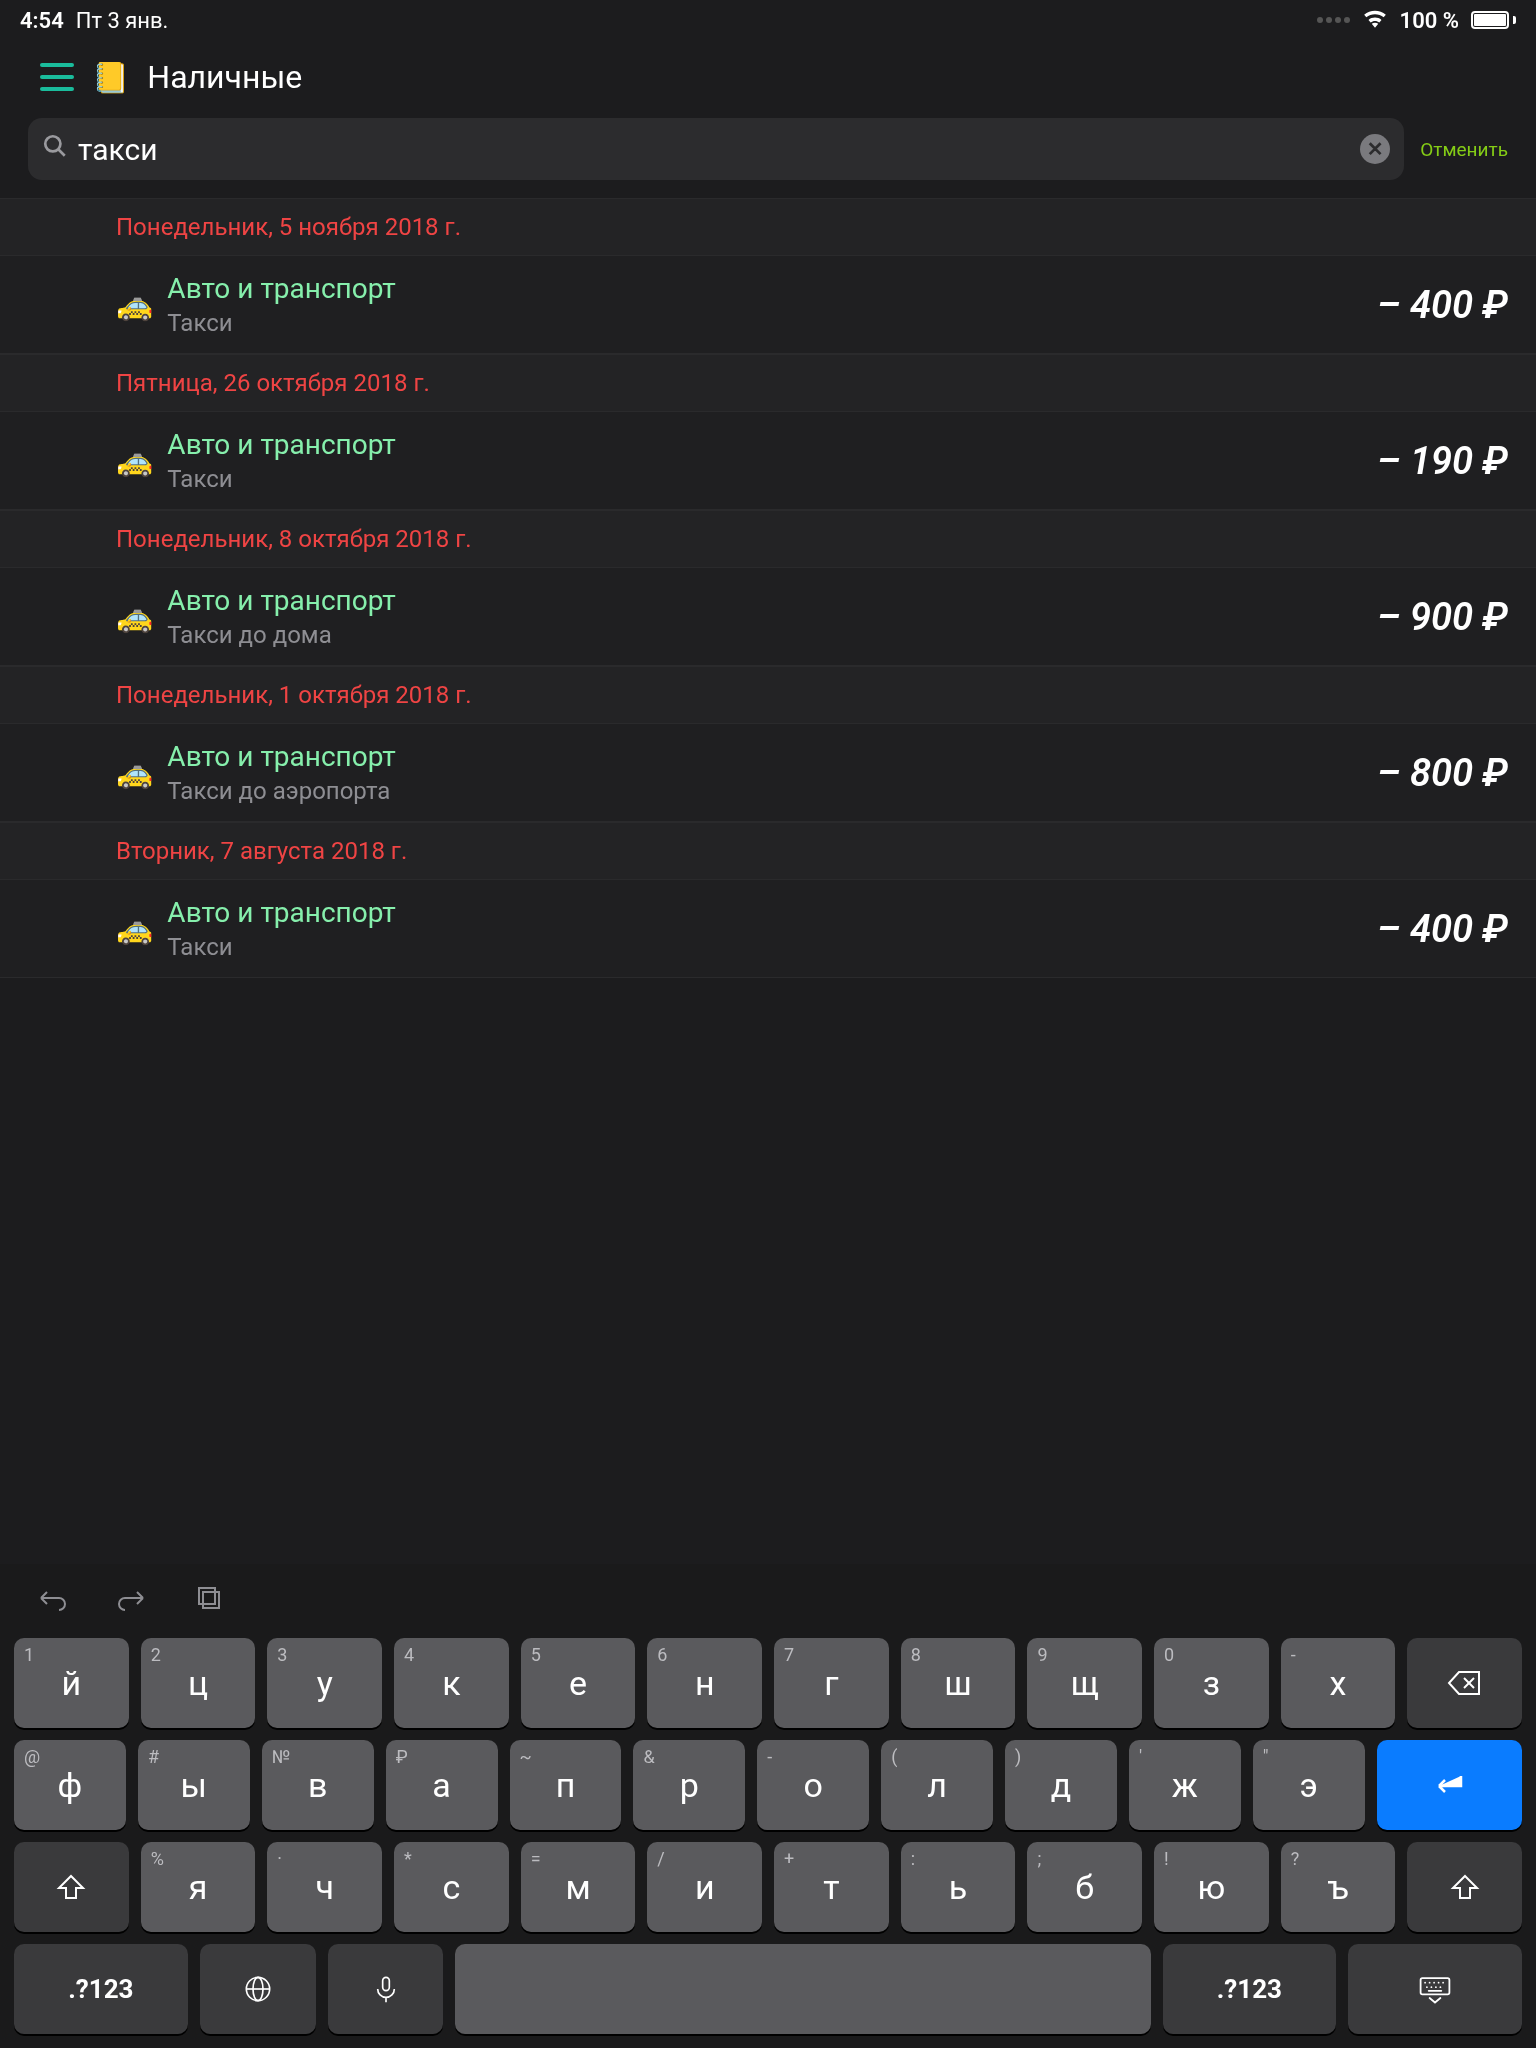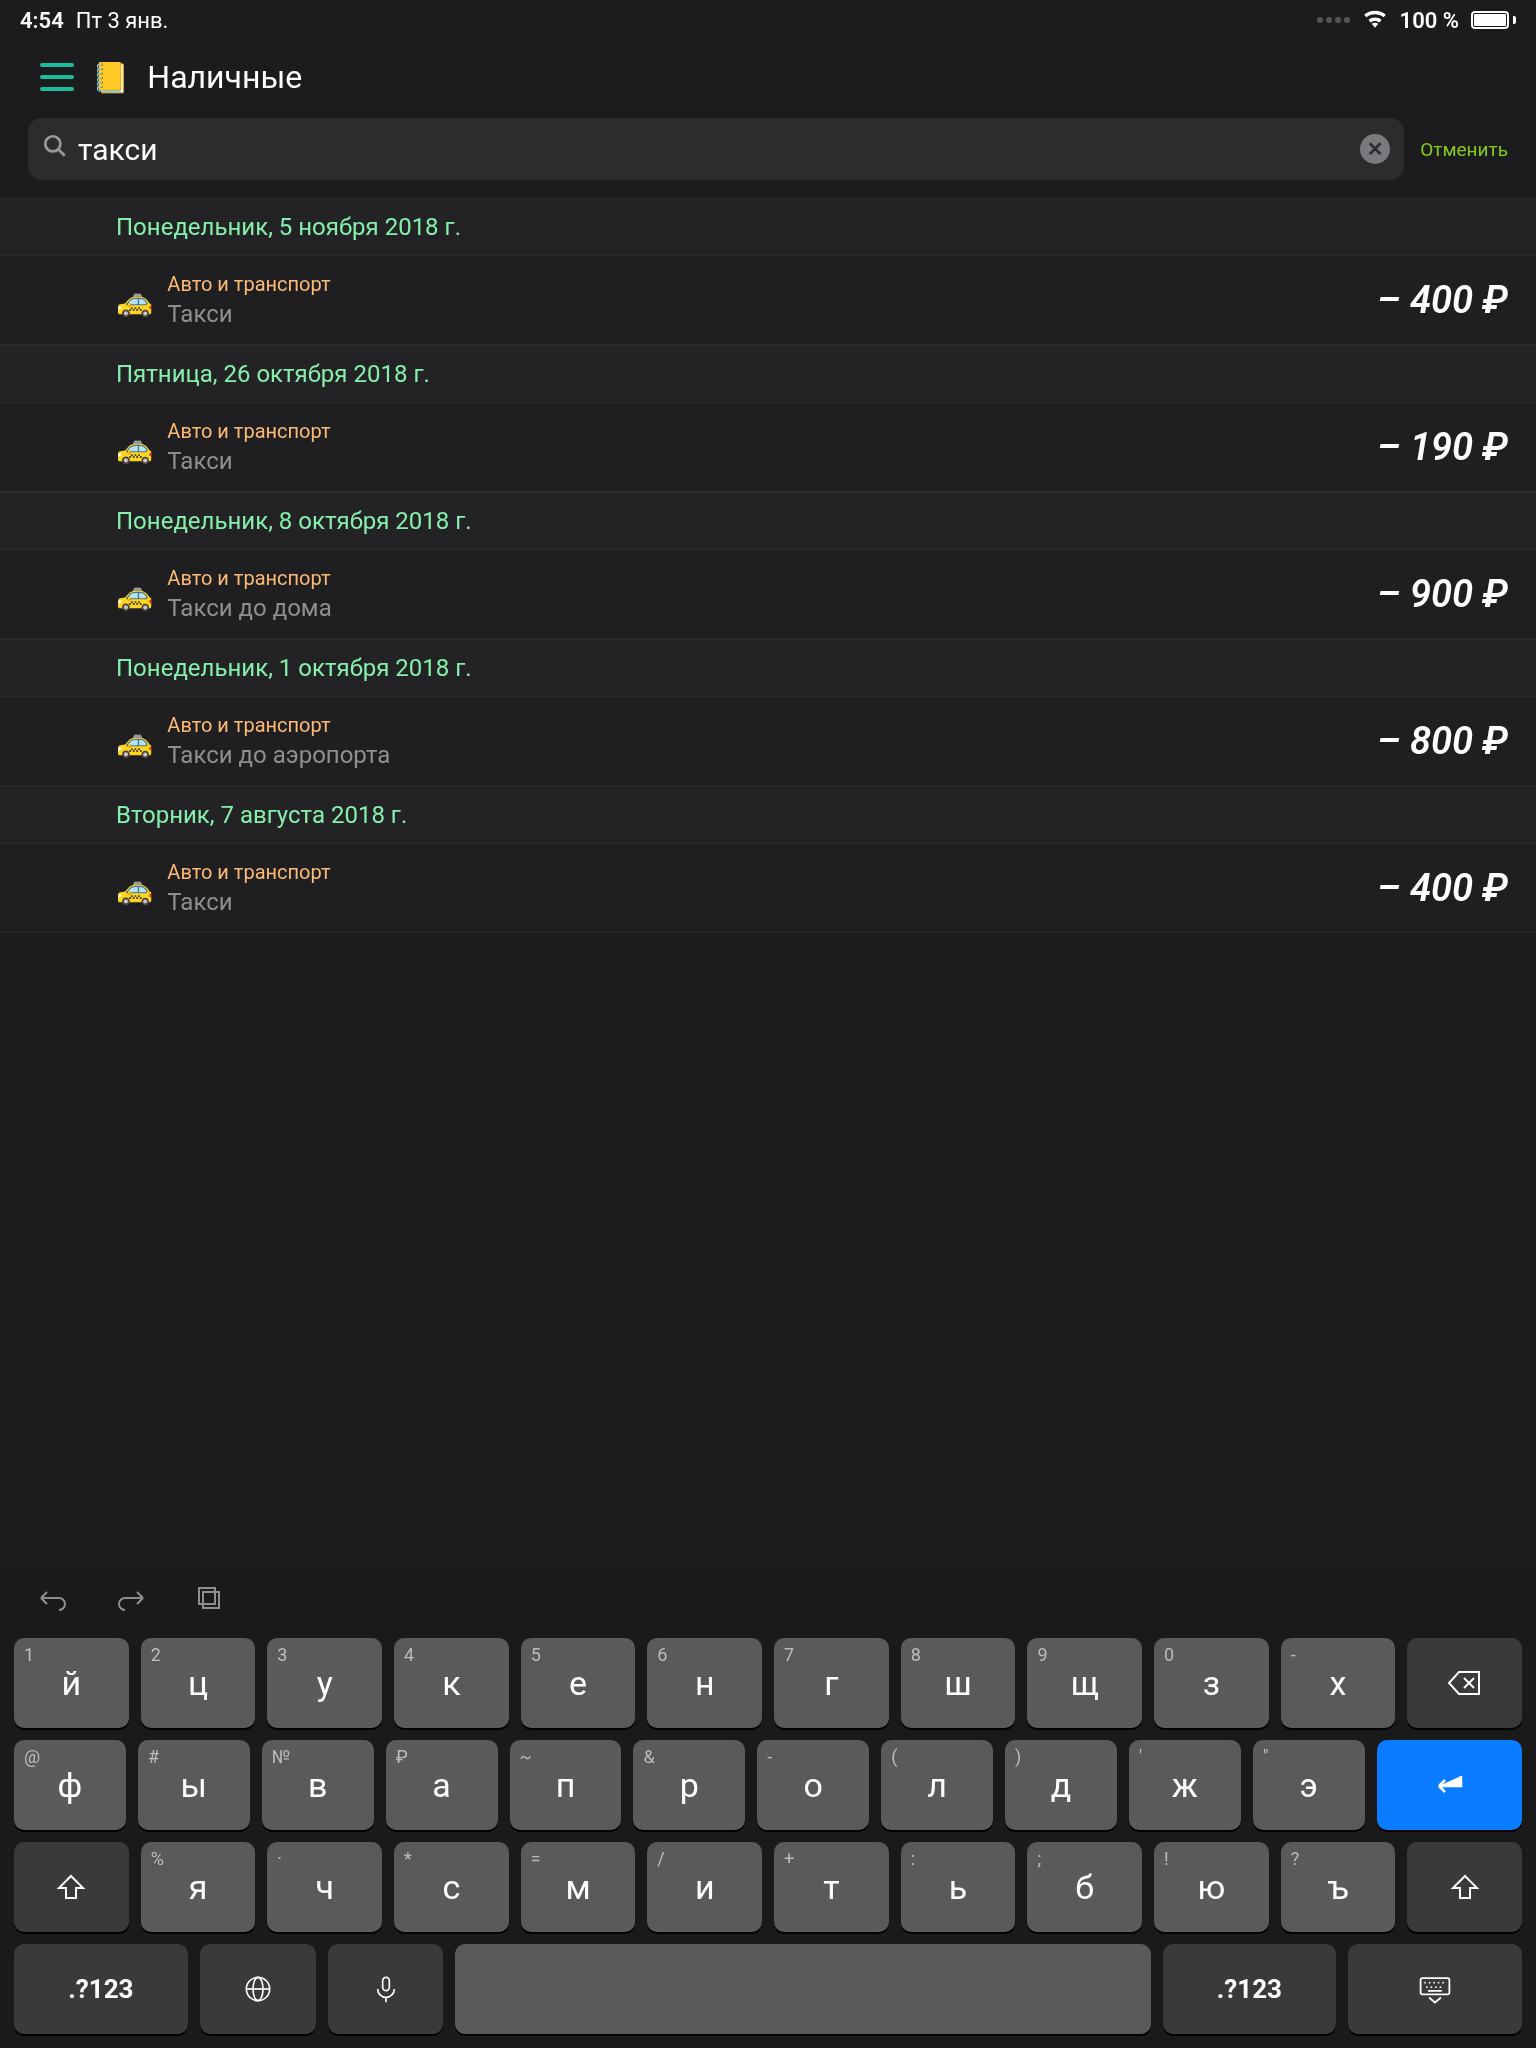--- a/index.html
+++ b/index.html
@@ -27,25 +27,25 @@
   
   .search-row { display: flex; align-items: center; gap: 16px; padding: 0 28px 18px 28px; }
   .search-box { flex: 1; display: flex; align-items: center; background: #2c2c2e; border-radius: 14px; padding: 0 14px; height: 62px; }
   .search-icon { color: #9a9a9e; font-size: 26px; margin-right: 10px; }
   .search-input { flex: 1; background: transparent; border: none; outline: none; color: #fff; font-size: 30px; caret-color: #1abc9c; }
   .clear-btn { width: 30px; height: 30px; border-radius: 50%; background: #7a7a7e; color: #2c2c2e; display: flex; align-items: center; justify-content: center; font-size: 20px; font-weight: 700; cursor: pointer; }
   .cancel-btn { color: #84cc16; font-size: 19px; cursor: pointer; }
 
   
   .list { }
-  .date-header { padding: 14px 28px 14px 116px; color: #86efac; font-size: 24px; background: #232325; border-top: 1px solid #2a2a2c; border-bottom: 1px solid #2a2a2c; }
+  .date-header { padding: 14px 28px 14px 116px; color: #ef4444; font-size: 24px; background: #232325; border-top: 1px solid #2a2a2c; border-bottom: 1px solid #2a2a2c; }
   .txn { display: flex; align-items: center; padding: 16px 28px 16px 116px; border-bottom: 1px solid #2a2a2c; background: #1f1f21; cursor: pointer; }
   .txn-icon { font-size: 30px; margin-right: 14px; }
   .txn-body { flex: 1; }
-  .txn-cat { font-size: 20px; color: #fdba74; }
+  .txn-cat { font-size: 28px; color: #86efac; }
   .txn-note { font-size: 24px; color: #8e8e93; margin-top: 4px; }
   .txn-amount { font-size: 38px; font-weight: 600; white-space: nowrap; font-style: italic; }
 
   
   .keyboard { position: absolute; left: 0; right: 0; bottom: 0; background: #1a1a1b; padding-bottom: 8px; }
   .kb-toolbar { display: flex; align-items: center; gap: 40px; padding: 18px 32px; }
   .kb-toolbar .kb-tool { color: #8e8e93; width: 40px; height: 32px; display: flex; align-items: center; justify-content: center; cursor: pointer; }
   .kb-toolbar svg { width: 34px; height: 28px; stroke: #8e8e93; fill: none; stroke-width: 2; }
   .kb-row { display: flex; gap: 12px; padding: 6px 14px; }
   .key { flex: 1; background: #5a5a5d; border-radius: 10px; height: 90px; display: flex; flex-direction: column; align-items: center; justify-content: center; color: #fff; font-size: 34px; cursor: pointer; position: relative; box-shadow: 0 2px 0 #000; }

